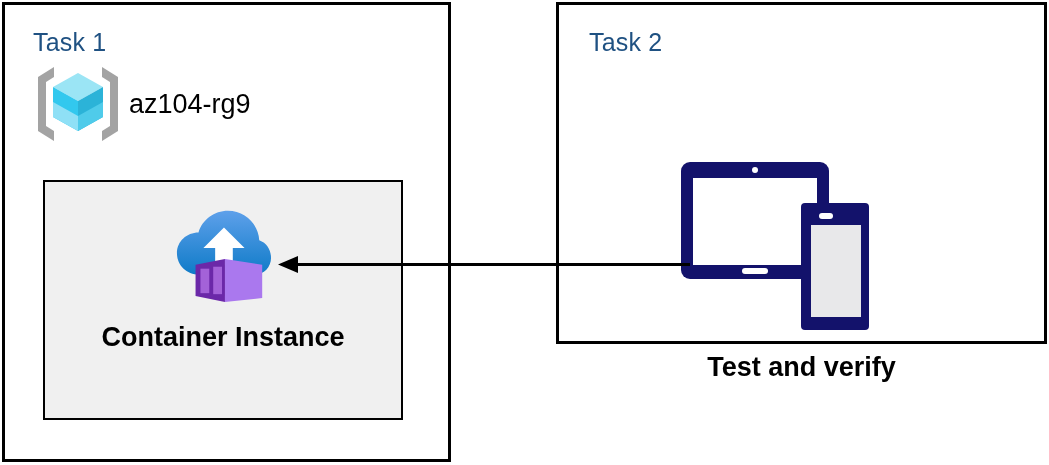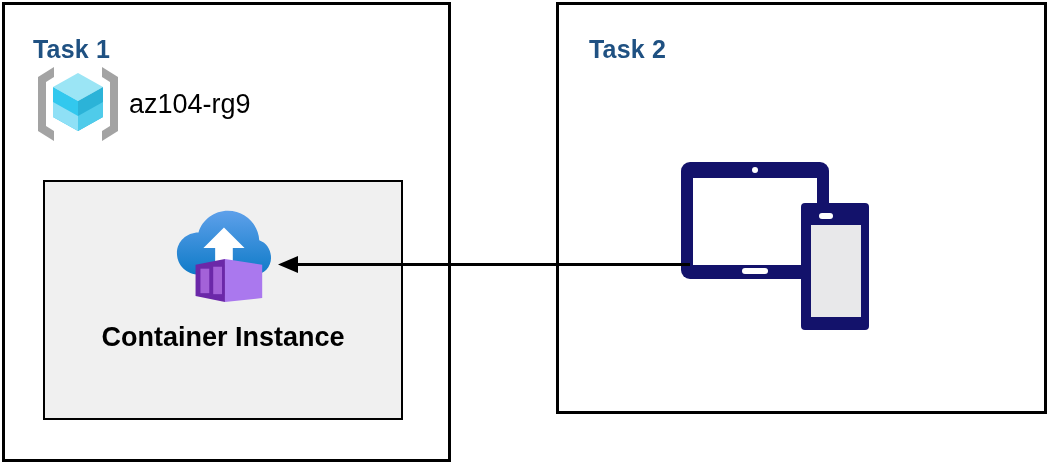--- a/index.html
+++ b/index.html
@@ -33,28 +33,28 @@
   #panel-task1 {
     left: 2px;
     top: 2px;
     width: 449px;
     height: 460px;
   }
   #panel-task2 {
     left: 556px;
     top: 2px;
     width: 491px;
-    height: 412px;
+    height: 342px;
   }
 
   .panel-title {
     position: absolute;
-    top: 30px;
+    top: 23px;
     font-size: 25px;
-    font-weight: bold;
+    font-weight: normal;
     color: #1F5182;
     letter-spacing: 0.2px;
     white-space: nowrap;
   }
   #panel-task1 .panel-title { left: 28px; }
   #panel-task2 .panel-title { left: 30px; }
 
   
   #rg-row {
     position: absolute;
@@ -209,20 +209,21 @@
       <rect x="63" y="108" width="26" height="6" rx="3" ry="3" fill="#FFFFFF"></rect>
 
       <rect x="122" y="43" width="68" height="127" rx="4" ry="4" fill="#13126B"></rect>
 
       <rect x="140" y="53" width="14" height="6" rx="3" ry="3" fill="#FFFFFF"></rect>
 
       <rect x="132" y="65" width="50" height="92" fill="#E8E8EA"></rect>
     </svg>
   </span>
 
+  <div id="verify-label">Test and verify</div>
 
   
   <span>
     <svg id="connector-arrow" viewBox="0 0 420 30" xmlns="http://www.w3.org/2000/svg">
       <line x1="418" y1="14.5" x2="22" y2="14.5" stroke="#000000" stroke-width="3"></line>
       <path d="M6 14.5 L26 6 L26 23 Z" fill="#000000"></path>
     </svg>
   </span>
 
 </div>

